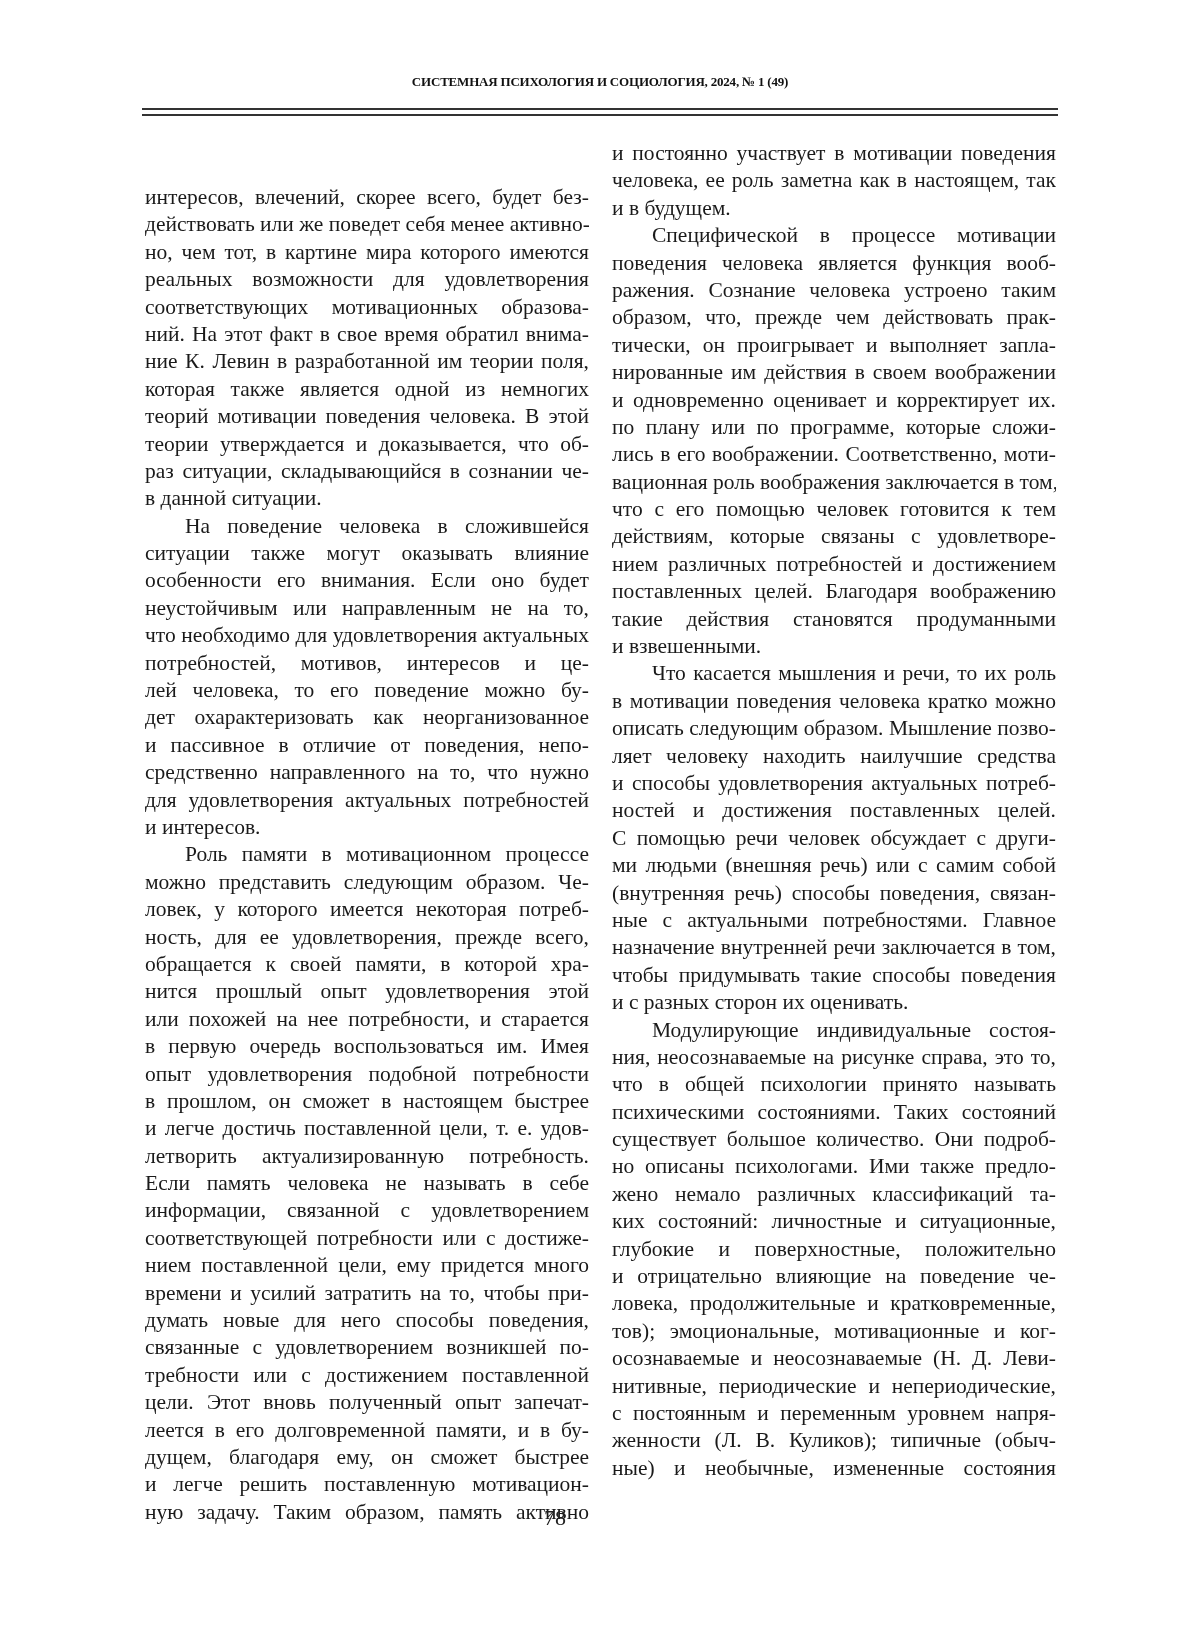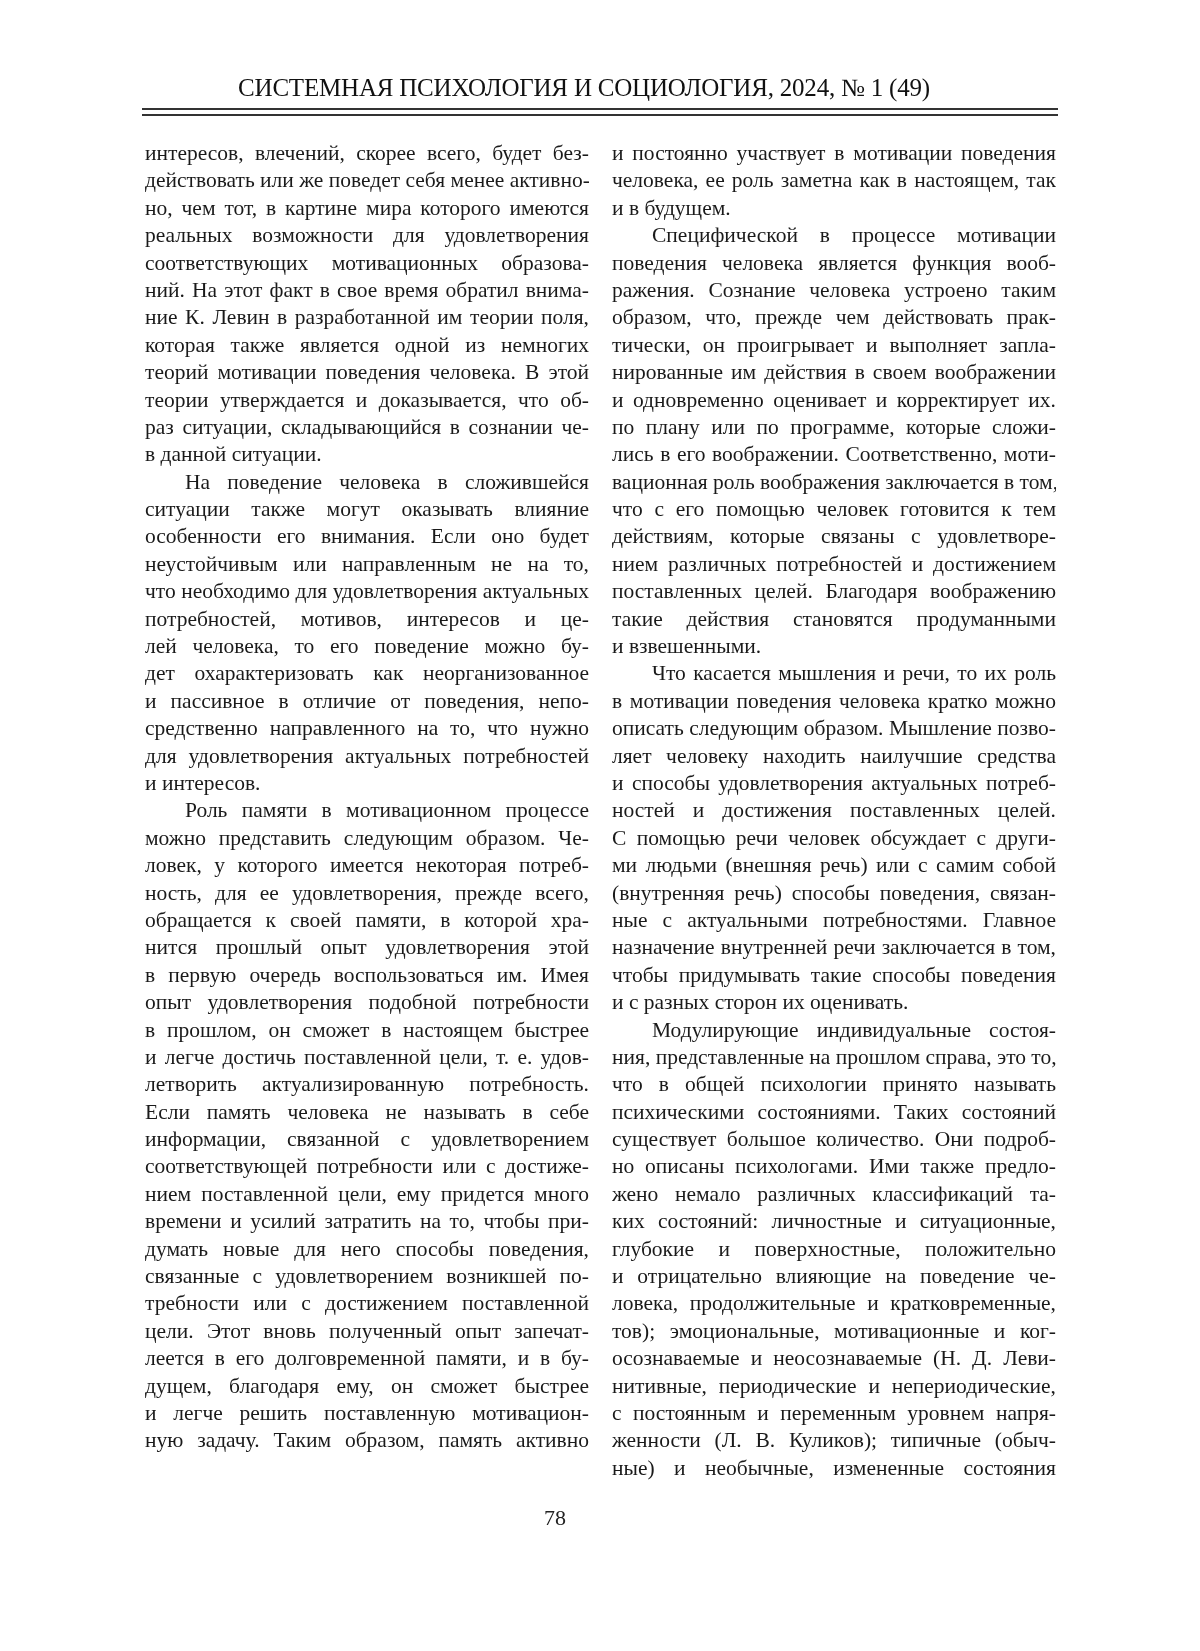--- a/index.html
+++ b/index.html
@@ -1,22 +1,22 @@
 <!DOCTYPE html>
 <html><head>
 <meta charset="utf-8">
 <style>
   html, body { margin:0; padding:0; background:#fff; }
   body { width:1200px; height:1651px; position:relative; overflow:hidden;
          font-family:"Liberation Serif","DejaVu Serif",serif; color:#1a1a1a; }
-  .header { position:absolute; left:126px; top:74px; width:916px; text-align:center;
-            font-weight:normal; font-size:25px; letter-spacing:-0.2px; color:#111; }
+  .header { position:absolute; left:142px; top:74px; width:916px; text-align:center;
+            font-weight:bold; font-size:13px; letter-spacing:-0.2px; color:#111; }
   .rule { position:absolute; left:142px; width:916px; height:2px; background:#333; }
   .col { position:absolute; top:140px; width:444px; }
-  .col.left { left:145px; }
+  .col.left { left:145px;margin-top:44px; }
   .col.right { left:612px; }
   .line { height:27.4px; line-height:27.4px; font-size:21.5px; white-space:nowrap;
           text-align:justify; text-align-last:justify; overflow:hidden; }
   .line.last { text-align-last:left; }
   .line.indent { padding-left:40px; }
   .pagenum { position:absolute; top:1505px; left:0; width:1110px; text-align:center;
              font-size:22px; color:#222; }
 </style>
 </head>
 <body>
@@ -49,20 +49,21 @@
     <div class="line">и пассивное в отличие от поведения, непо-</div>
     <div class="line">средственно направленного на то, что нужно</div>
     <div class="line">для удовлетворения актуальных потребностей</div>
     <div class="line last">и интересов.</div>
     <div class="line indent">Роль памяти в мотивационном процессе</div>
     <div class="line">можно представить следующим образом. Че-</div>
     <div class="line">ловек, у которого имеется некоторая потреб-</div>
     <div class="line">ность, для ее удовлетворения, прежде всего,</div>
     <div class="line">обращается к своей памяти, в которой хра-</div>
     <div class="line">нится прошлый опыт удовлетворения этой</div>
+    <div class="line">или похожей на нее потребности, и старается</div>
     <div class="line">в первую очередь воспользоваться им. Имея</div>
     <div class="line">опыт удовлетворения подобной потребности</div>
     <div class="line">в прошлом, он сможет в настоящем быстрее</div>
     <div class="line">и легче достичь поставленной цели, т. е. удов-</div>
     <div class="line">летворить актуализированную потребность.</div>
     <div class="line">Если память человека не называть в себе</div>
     <div class="line">информации, связанной с удовлетворением</div>
     <div class="line">соответствующей потребности или с достиже-</div>
     <div class="line">нием поставленной цели, ему придется много</div>
     <div class="line">времени и усилий затратить на то, чтобы при-</div>
@@ -102,21 +103,21 @@
     <div class="line">и способы удовлетворения актуальных потреб-</div>
     <div class="line">ностей и достижения поставленных целей.</div>
     <div class="line">С помощью речи человек обсуждает с други-</div>
     <div class="line">ми людьми (внешняя речь) или с самим собой</div>
     <div class="line">(внутренняя речь) способы поведения, связан-</div>
     <div class="line">ные с актуальными потребностями. Главное</div>
     <div class="line">назначение внутренней речи заключается в том,</div>
     <div class="line">чтобы придумывать такие способы поведения</div>
     <div class="line last">и с разных сторон их оценивать.</div>
     <div class="line indent">Модулирующие индивидуальные состоя-</div>
-    <div class="line">ния, представленные на прошлом справа, это то,</div>
+    <div class="line">ния, неосознаваемые на рисунке справа, это то,</div>
     <div class="line">что в общей психологии принято называть</div>
     <div class="line">психическими состояниями. Таких состояний</div>
     <div class="line">существует большое количество. Они подроб-</div>
     <div class="line">но описаны психологами. Ими также предло-</div>
     <div class="line">жено немало различных классификаций та-</div>
     <div class="line">ких состояний: личностные и ситуационные,</div>
     <div class="line">глубокие и поверхностные, положительно</div>
     <div class="line">и отрицательно влияющие на поведение че-</div>
     <div class="line">ловека, продолжительные и кратковременные,</div>
     <div class="line">тов); эмоциональные, мотивационные и ког-</div>

